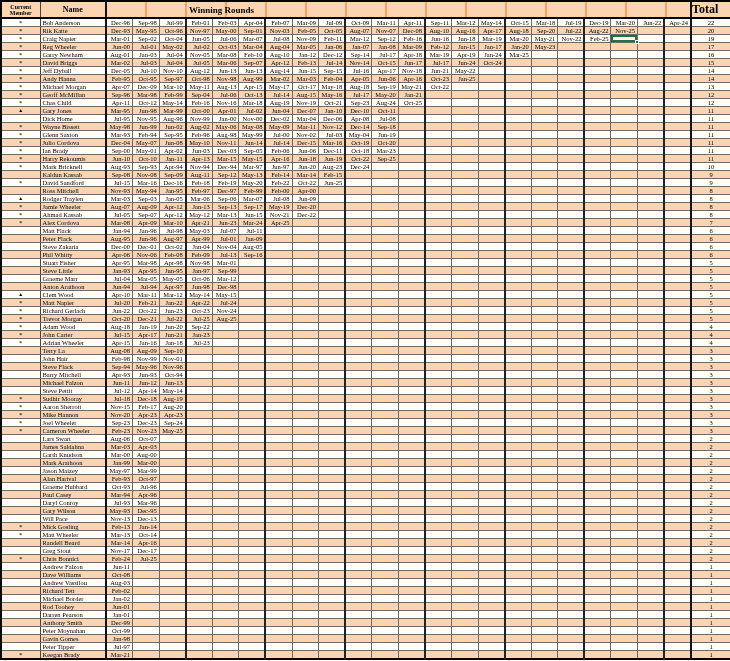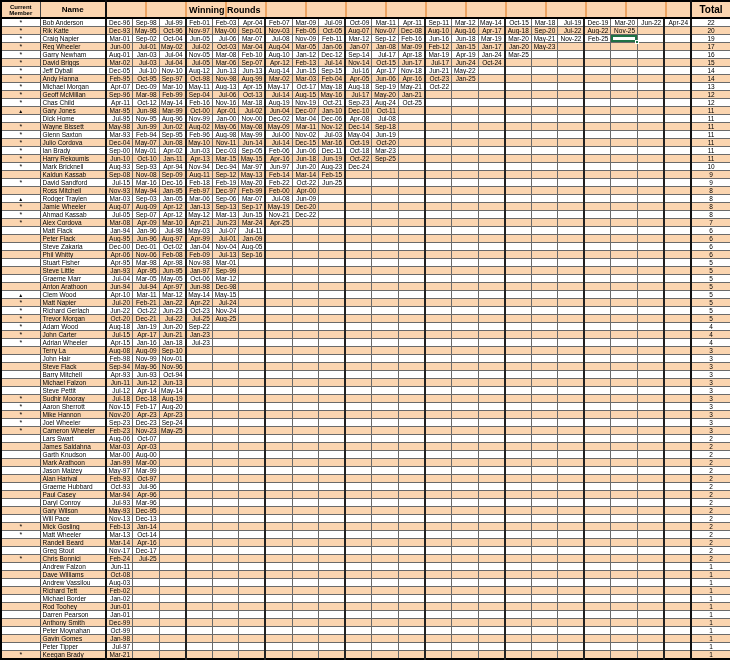--- a/index.html
+++ b/index.html
@@ -1,19 +1,19 @@
 <!DOCTYPE html>
 <html><head>
 <meta charset="utf-8">
 <style>
   html,body{margin:0;padding:0;background:#ffffff;}
   .sheet{
     position:relative;
     width:730px;height:661px;
-    font-family:Liberation Sans, sans-serif;
+    font-family:Liberation Serif, serif;
     background:#ffffff;
     overflow:hidden;
   }
   table{
     border-collapse:collapse;
     table-layout:fixed;
     width:730px;
     border:2px solid #000;
   }
   th,td{
@@ -35,21 +35,21 @@
   th.h-mem{width:39px;font-size:6px;line-height:6px;white-space:normal;text-align:center;border-right:1px solid #444;}
   th.h-name{width:66px;font-size:8px;text-align:center;border-right:2px solid #111;}
   th.h-rounds{
     width:585px;
     font-size:9px;
     text-align:left;
     padding-left:82px;
     background-image:repeating-linear-gradient(to right,transparent 0 38px,#eda563 38px 40px);
     border-right:2px solid #111;
   }
-  th.h-total{width:40px;font-size:10px;text-align:center;}
+  th.h-total{width:40px;font-size:12px;text-align:left;}
   tbody tr:nth-child(even) td{background:#fbd5b0;}
   tbody tr:nth-child(odd) td{background:#ffffff;}
   td.mem{text-align:center;font-size:7px;line-height:6px;border-right:1px solid #444;}
   td.mem.tri{font-size:5px;}
   td.name{font-size:6.5px;line-height:7px;padding-left:2px;border-right:2px solid #111;}
   td.date{font-size:6.5px;line-height:7px;text-align:right;padding-right:2px;}
   td.g{border-right:2px solid #222;}
   td.total{font-size:6.5px;line-height:7px;text-align:center;border-left:2px solid #111;}
   td.sel{
     box-shadow:inset 0 0 0 2px #1e7145;

